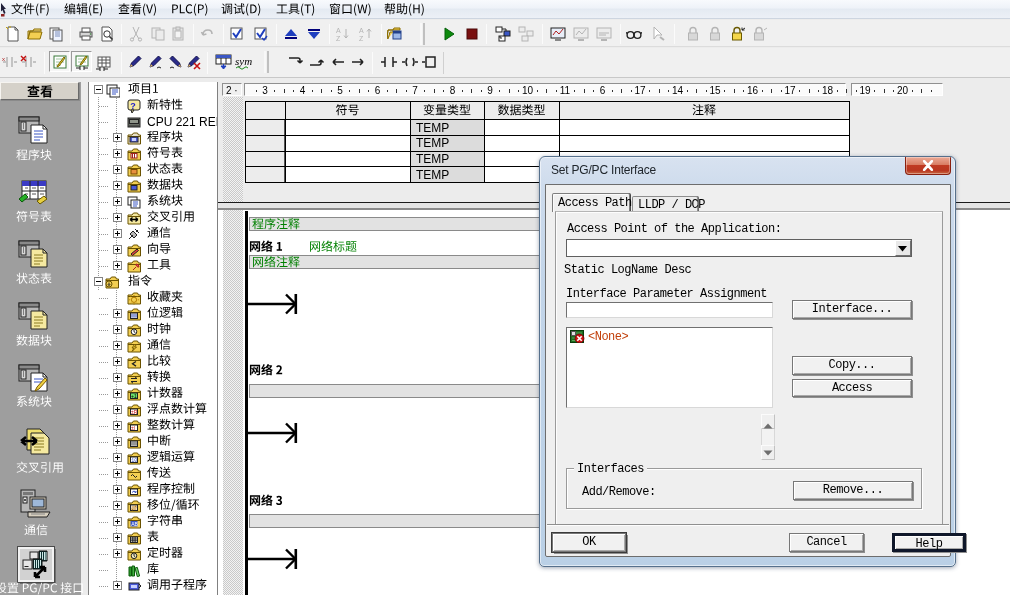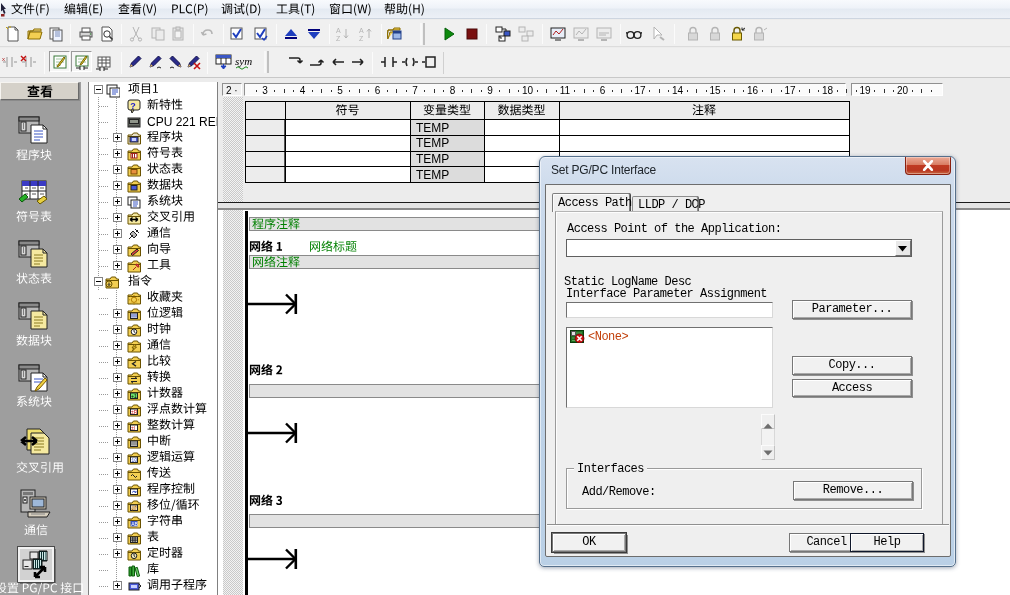--- a/index.html
+++ b/index.html
@@ -774,24 +774,24 @@
 <div style="position:absolute;left:638px;top:198px;font:12px 'Liberation Mono';letter-spacing:-0.5px;color:#000;white-space:nowrap;">LLDP / DCP</div>
 <div style="position:absolute;left:555px;top:211px;width:388px;height:314px;background:#efefef;border:1px solid #9a9a9a;border-top-color:#b5b5b5;box-shadow:inset 1px 1px 0 #fdfdfd;"></div>
 <div style="position:absolute;left:547px;top:524px;width:402px;height:1px;background:#8f8f8f;"></div>
 <div style="position:absolute;left:547px;top:525px;width:402px;height:1px;background:#fdfdfd;"></div>
 <div style="position:absolute;left:567px;top:222px;font:12px 'Liberation Mono';letter-spacing:-0.5px;color:#000;white-space:nowrap;">Access Point of the Application:</div>
 <div style="position:absolute;left:566px;top:239px;width:346px;height:18px;background:#fff;border:1px solid #5f5f5f;"></div>
 <div style="position:absolute;left:895px;top:240px;width:16px;height:16px;background:#e8e8e8;border:1px solid #b0b0b0;border-top-color:#fff;border-left-color:#fff;border-right-color:#707070;border-bottom-color:#707070;"></div>
 <svg style="position:absolute;left:898px;top:246px;" width="10" height="6" viewBox="0 0 10 6">
     <path d="M0 0 h9 l-4.5 5.5 z" fill="#000"></path>
   </svg>
-<div style="position:absolute;left:564px;top:263px;font:12px 'Liberation Mono';letter-spacing:-0.5px;color:#000;white-space:nowrap;margin-top:12px;">Static LogName Desc</div>
+<div style="position:absolute;left:564px;top:263px;font:12px 'Liberation Mono';letter-spacing:-0.5px;color:#000;white-space:nowrap;">Static LogName Desc</div>
 <div style="position:absolute;left:566px;top:287px;font:12px 'Liberation Mono';letter-spacing:-0.5px;color:#000;white-space:nowrap;">Interface Parameter Assignment</div>
 <div style="position:absolute;left:566px;top:302px;width:207px;height:16px;background:#fff;border:1px solid #707070;border-bottom-color:#d8d8d8;border-right-color:#d8d8d8;"></div>
-<div style="position:absolute;left:792px;top:300px;width:120px;height:19px;background:#f1f1f1;border:1px solid #777;box-shadow:inset 1px 1px 0 #fff, inset -1px -1px 0 #a9a9a9, 1px 1px 0 #8f8f8f;font:12px 'Liberation Mono';letter-spacing:-0.5px;color:#000;text-align:center;line-height:17px;">Parameter...</div>
+<div style="position:absolute;left:792px;top:300px;width:120px;height:19px;background:#f1f1f1;border:1px solid #777;box-shadow:inset 1px 1px 0 #fff, inset -1px -1px 0 #a9a9a9, 1px 1px 0 #8f8f8f;font:12px 'Liberation Mono';letter-spacing:-0.5px;color:#000;text-align:center;line-height:17px;">Interface...</div>
 <div style="position:absolute;left:566px;top:327px;width:207px;height:81px;background:#fff;border:1px solid #707070;border-bottom-color:#d8d8d8;border-right-color:#d8d8d8;"></div>
 <svg style="position:absolute;left:570px;top:330px;" width="16" height="13" viewBox="0 0 16 13">
     <rect x="0.5" y="0.5" width="13" height="12" fill="#1e6e1e" stroke="#0a3a0a"></rect>
     <path d="M2 3 h10 M2 5.5 h10 M2 8 h10 M2 10.5 h10" stroke="#5ca05c"></path>
     <rect x="1.5" y="1.5" width="4" height="4" fill="#e0e0e0" stroke="#555"></rect>
     <circle cx="9.5" cy="8.5" r="4.4" fill="#cc1111" stroke="#7a0a0a"></circle>
     <path d="M7.3 6.3 l4.4 4.4 M11.7 6.3 l-4.4 4.4" stroke="#fff" stroke-width="1.6"></path>
   </svg>
 <div style="position:absolute;left:588px;top:330px;font:12px 'Liberation Mono';letter-spacing:-0.5px;color:#c2410c;white-space:nowrap;">&lt;None&gt;</div>
 <div style="position:absolute;left:792px;top:356px;width:120px;height:19px;background:#f1f1f1;border:1px solid #777;box-shadow:inset 1px 1px 0 #fff, inset -1px -1px 0 #a9a9a9, 1px 1px 0 #8f8f8f;font:12px 'Liberation Mono';letter-spacing:-0.5px;color:#000;text-align:center;line-height:17px;">Copy...</div>
@@ -804,21 +804,21 @@
 <div style="position:absolute;left:761px;top:445px;width:14px;height:15px;background:#efefef;border:1px solid #fbfbfb;border-right-color:#c2c2c2;border-bottom-color:#c2c2c2;"></div>
 <svg style="position:absolute;left:763px;top:450px;" width="10" height="6" viewBox="0 0 10 6">
     <path d="M0.5 0.5 h9 l-4.5 5 z" fill="#6e6e6e"></path>
   </svg>
 <div style="position:absolute;left:566px;top:468px;width:356px;height:41px;border:1px solid #9a9a9a;box-shadow:inset 1px 1px 0 #fff,1px 1px 0 #fff;"></div>
 <div style="position:absolute;left:574px;top:462px;font:12px 'Liberation Mono';letter-spacing:-0.5px;color:#000;background:#efefef;padding:0 3px;">Interfaces</div>
 <div style="position:absolute;left:582px;top:485px;font:12px 'Liberation Mono';letter-spacing:-0.5px;color:#000;white-space:nowrap;">Add/Remove:</div>
 <div style="position:absolute;left:793px;top:481px;width:120px;height:19px;background:#f1f1f1;border:1px solid #777;box-shadow:inset 1px 1px 0 #fff, inset -1px -1px 0 #a9a9a9, 1px 1px 0 #8f8f8f;font:12px 'Liberation Mono';letter-spacing:-0.5px;color:#000;text-align:center;line-height:17px;">Remove...</div>
 <div style="position:absolute;left:552px;top:533px;width:74px;height:19px;background:#f1f1f1;border:1px solid #777;box-shadow:inset 1px 1px 0 #fff, inset -1px -1px 0 #a9a9a9, 1px 1px 0 #8f8f8f;font:12px 'Liberation Mono';letter-spacing:-0.5px;color:#000;text-align:center;box-shadow:inset 1px 1px 0 #fff, inset -1px -1px 0 #a9a9a9,0 0 0 1px #3a3a3a,2px 2px 0 #8f8f8f;line-height:17px;">OK</div>
 <div style="position:absolute;left:789px;top:533px;width:75px;height:19px;background:#f1f1f1;border:1px solid #777;box-shadow:inset 1px 1px 0 #fff, inset -1px -1px 0 #a9a9a9, 1px 1px 0 #8f8f8f;font:12px 'Liberation Mono';letter-spacing:-0.5px;color:#000;text-align:center;line-height:17px;">Cancel</div>
-<div style="position:absolute;left:850px;top:533px;width:74px;height:19px;background:#f1f1f1;border:1px solid #0f172a;box-shadow:inset 1px 1px 0 #fff, inset -1px -1px 0 #a9a9a9, 1px 1px 0 #8f8f8f;font:12px 'Liberation Mono';letter-spacing:-0.5px;color:#000;text-align:center;line-height:17px;">Help</div>
+<div style="position:absolute;left:892px;top:533px;width:74px;height:19px;background:#f1f1f1;border:3px solid #0f172a;box-shadow:inset 1px 1px 0 #fff, inset -1px -1px 0 #a9a9a9, 1px 1px 0 #8f8f8f;font:12px 'Liberation Mono';letter-spacing:-0.5px;color:#000;text-align:center;line-height:17px;">Help</div>
 <svg style="position:absolute;left:0;top:0;z-index:60;pointer-events:none;" width="1010" height="595">
 <defs>
       <path id="g0" d="M423 -823C453 -774 485 -707 497 -666L580 -693C566 -734 531 -799 501 -847ZM50 -664V-590H206C265 -438 344 -307 447 -200C337 -108 202 -40 36 7C51 25 75 60 83 78C250 24 389 -48 502 -146C615 -46 751 28 915 73C928 52 950 20 967 4C807 -36 671 -107 560 -201C661 -304 738 -432 796 -590H954V-664ZM504 -253C410 -348 336 -462 284 -590H711C661 -455 592 -344 504 -253Z"></path>
       <path id="g1" d="M317 -341V-268H604V80H679V-268H953V-341H679V-562H909V-635H679V-828H604V-635H470C483 -680 494 -728 504 -775L432 -790C409 -659 367 -530 309 -447C327 -438 359 -420 373 -409C400 -451 425 -504 446 -562H604V-341ZM268 -836C214 -685 126 -535 32 -437C45 -420 67 -381 75 -363C107 -397 137 -437 167 -480V78H239V-597C277 -667 311 -741 339 -815Z"></path>
       <path id="g2" d="M239 196 295 171C209 29 168 -141 168 -311C168 -480 209 -649 295 -792L239 -818C147 -668 92 -507 92 -311C92 -114 147 47 239 196Z"></path>
       <path id="g3" d="M101 0H193V-329H473V-407H193V-655H523V-733H101Z"></path>
       <path id="g4" d="M99 196C191 47 246 -114 246 -311C246 -507 191 -668 99 -818L42 -792C128 -649 171 -480 171 -311C171 -141 128 29 42 171Z"></path>
       <path id="g5" d="M40 -54 58 15C140 -18 245 -61 346 -103L332 -163C223 -121 114 -79 40 -54ZM61 -423C75 -430 98 -435 205 -450C167 -386 132 -335 116 -316C87 -278 66 -252 45 -248C53 -230 64 -196 68 -182C87 -194 118 -204 339 -255C336 -271 333 -298 334 -317L167 -282C238 -374 307 -486 364 -597L303 -632C286 -593 265 -554 245 -517L133 -505C190 -593 246 -706 287 -815L215 -840C179 -719 112 -587 91 -554C71 -520 55 -496 38 -491C46 -473 57 -438 61 -423ZM624 -350V-202H541V-350ZM675 -350H746V-202H675ZM481 -412V72H541V-143H624V47H675V-143H746V46H797V-143H871V7C871 14 868 16 861 17C854 17 836 17 814 16C822 32 829 56 831 73C867 73 890 71 908 62C926 52 930 35 930 8V-413L871 -412ZM797 -350H871V-202H797ZM605 -826C621 -798 637 -762 648 -732H414V-515C414 -361 405 -139 314 21C329 28 360 50 372 63C465 -99 482 -335 483 -498H920V-732H729C717 -765 697 -811 675 -846ZM483 -668H850V-561H483Z"></path>
       <path id="g6" d="M551 -751H819V-650H551ZM482 -808V-594H892V-808ZM81 -332C89 -340 119 -346 153 -346H244V-202L40 -167L56 -94L244 -132V76H313V-146L427 -169L423 -234L313 -214V-346H405V-414H313V-568H244V-414H148C176 -483 204 -565 228 -650H412V-722H247C255 -756 263 -791 269 -825L196 -840C191 -801 183 -761 174 -722H47V-650H157C136 -570 115 -504 105 -479C88 -435 75 -403 58 -398C66 -380 77 -346 81 -332ZM815 -472V-386H560V-472ZM400 -76 412 -8 815 -40V80H885V-46L959 -52L960 -115L885 -110V-472H953V-535H423V-472H491V-82ZM815 -329V-242H560V-329ZM815 -185V-105L560 -86V-185Z"></path>
       <path id="g7" d="M101 0H534V-79H193V-346H471V-425H193V-655H523V-733H101Z"></path>

